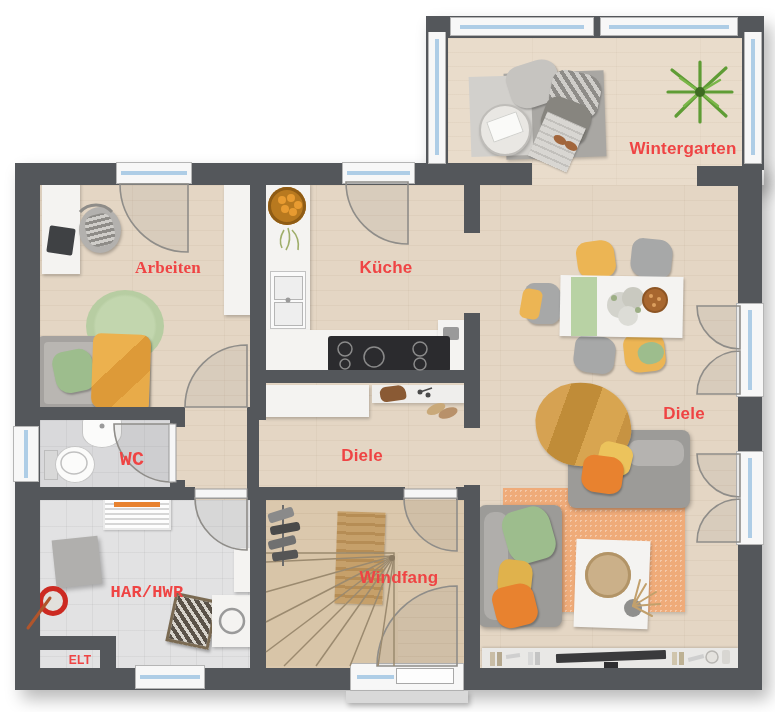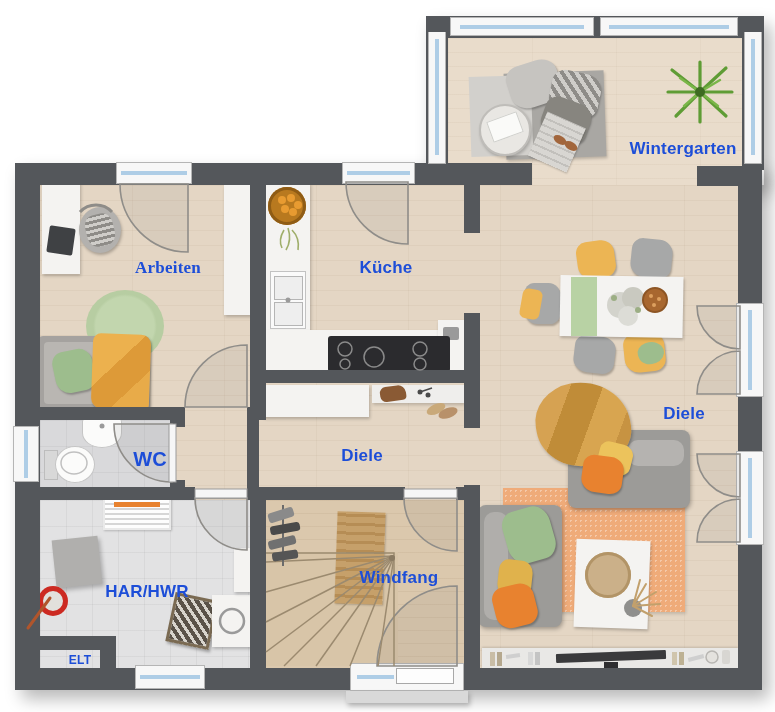--- a/index.html
+++ b/index.html
@@ -25,21 +25,21 @@
   .win{position:absolute;background:#f7f7f7;border:1px solid #b5b5b5;box-sizing:border-box;}
   .win .glass{position:absolute;background:var(--window-glass);}
   .win.h .glass{left:6%;right:6%;top:50%;height:4px;margin-top:-2px;}
   .win.v .glass{top:6%;bottom:6%;left:50%;width:4px;margin-left:-2px;}
   .post{position:absolute;background:var(--wall);}
   
   .f{position:absolute;}
   .white{background:#f4f3f1;box-shadow:1px 2px 3px rgba(0,0,0,0.22);}
   .round{border-radius:50%;}
   .pillow{border-radius:28% 34% 30% 36%;box-shadow:1px 2px 2px rgba(0,0,0,0.25);}
-  .lbl{position:absolute;transform:translate(-50%,-50%);color:#1d4ed8;font-weight:bold;
+  .lbl{position:absolute;transform:translate(-50%,-50%);color:#ef4444;font-weight:bold;
        font-size:17px;white-space:nowrap;letter-spacing:0.2px;}
   .lbl.big{font-size:20px;}
   .lbl.small{font-size:12px;}
   svg.overlay{position:absolute;left:0;top:0;pointer-events:none;}
 </style>
 </head>
 <body>
 
 <div id="plan">
 
@@ -321,19 +321,19 @@
     </g>
     <g>
       <path d="M 80 212 A 22 22 0 0 1 112 212" fill="none" stroke="#8e8c88" stroke-width="3"></path>
     </g>
   </svg>
 
   <div class="lbl" style="left:168px;top:268px;font-family:Liberation Serif, serif;">Arbeiten</div>
   <div class="lbl" style="left:386px;top:268px;">Küche</div>
   <div class="lbl" style="left:683px;top:149px;">Wintergarten</div>
   <div class="lbl" style="left:684px;top:414px;">Diele</div>
-  <div class="lbl big" style="left:150px;top:459px;">WC</div>
+  <div class="lbl big" style="left:132px;top:459px;font-family:Liberation Mono, monospace;">WC</div>
   <div class="lbl" style="left:362px;top:456px;">Diele</div>
-  <div class="lbl" style="left:147px;top:592px;">HAR/HWR</div>
+  <div class="lbl" style="left:147px;top:592px;font-family:Liberation Mono, monospace;">HAR/HWR</div>
   <div class="lbl" style="left:399px;top:578px;">Windfang</div>
   <div class="lbl small" style="left:80px;top:660px;text-align:right;">ELT</div>
 
 </div>
 
 </body></html>

